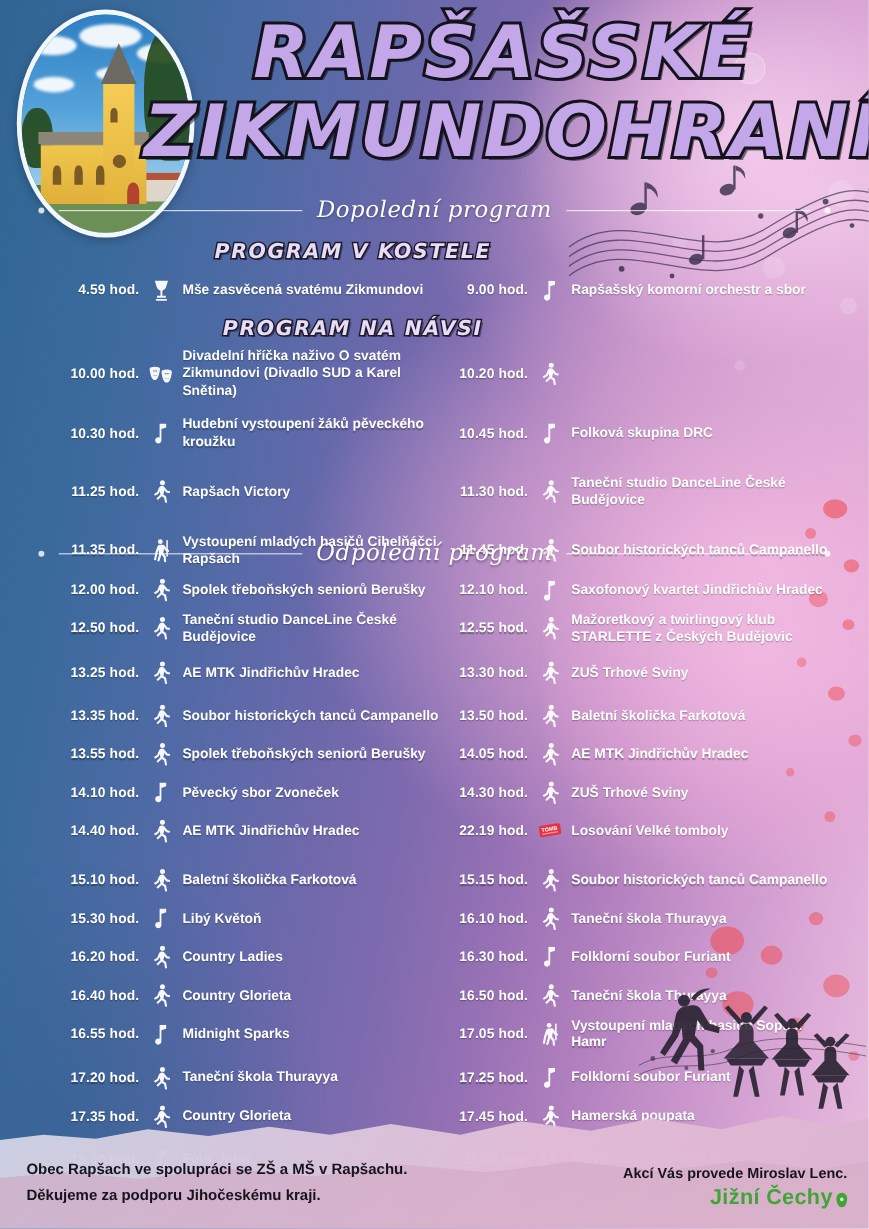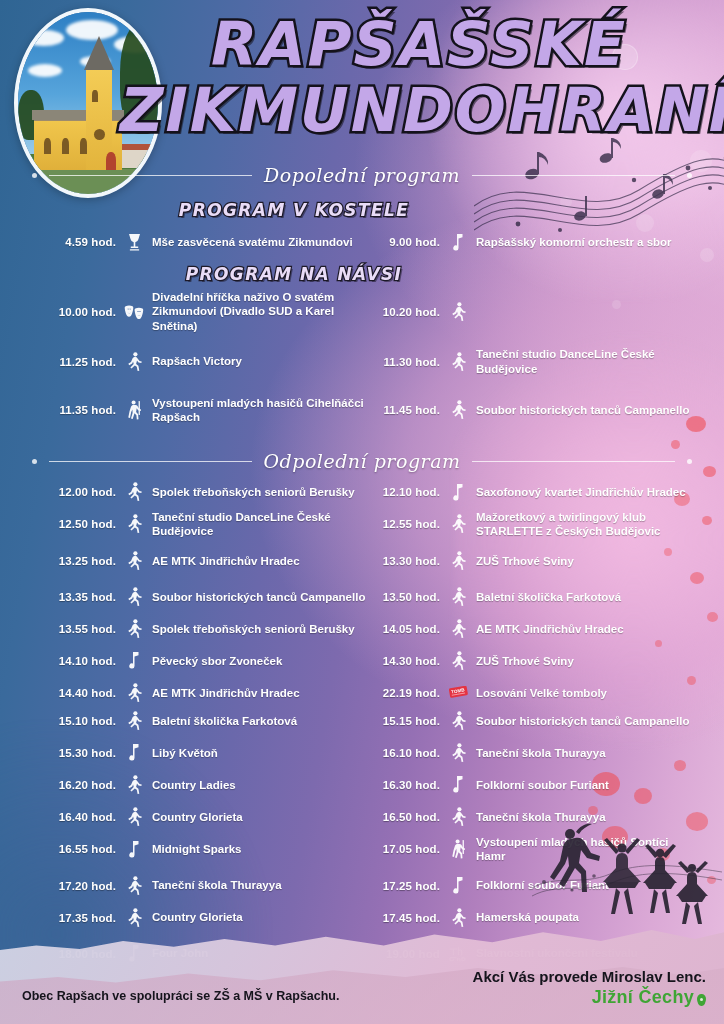--- a/index.html
+++ b/index.html
@@ -299,21 +299,21 @@
     font-weight: bold;
     line-height: 1.75;
   }
   .footer-right {
     position: absolute;
     right: 18px; bottom: 16px;
     text-align: right;
   }
   .footer-credit {
     color: #15141c;
-    font-size: 15px;
+    font-size: 12px;
     font-weight: bold;
   }
   .brand {
     margin-top: 2px;
     color: #3fa535;
     font-size: 18px;
     font-weight: bold;
     letter-spacing: .3px;
     display: flex;
     align-items: flex-end;
@@ -484,20 +484,40 @@
         <span class="time">10.20 hod.</span>
         <span class="ico">
           <svg width="15" height="20" viewBox="0 0 15 20" fill="#fff">
               <circle cx="8.4" cy="2.3" r="2.1"></circle>
               <path d="M7.4 4.9c-1 .2-1.7 1-2.1 2L4 10.1l-2.7 1.7.9 1.4 3-1.8.9-2 .6 2.6-3.3 3.4 1.1 1.2 3.3-3.1 2 1.3.8 4.2 1.7-.3-.9-5-2.3-1.6.9-3.5 1.5 1.9 2.9.5.3-1.6-2.2-.5L9.8 5.6c-.4-.6-1.2-.9-2.4-.7z"></path>
             </svg>
         </span>
       </div>
     </div>
 
+    <div class="prow" style="margin-bottom:20px;">
+      <div class="cell">
+        <span class="time">10.30 hod.</span>
+        <span class="ico">
+          <svg width="11" height="17" viewBox="0 0 11 17" fill="#fff">
+              <path d="M4 0v11.6a2.6 2.6 0 1 0 1.5 2.3V4.6l4-1.4V0z"></path>
+            </svg>
+        </span>
+        <span class="label">Hudební vystoupení žáků pěveckého kroužku</span>
+      </div>
+      <div class="cell">
+        <span class="time">10.45 hod.</span>
+        <span class="ico">
+          <svg width="11" height="17" viewBox="0 0 11 17" fill="#fff">
+              <path d="M4 0v11.6a2.6 2.6 0 1 0 1.5 2.3V4.6l4-1.4V0z"></path>
+            </svg>
+        </span>
+        <span class="label">Folková skupina DRC</span>
+      </div>
+    </div>
 
     <div class="prow" style="margin-bottom:20px;">
       <div class="cell">
         <span class="time">11.25 hod.</span>
         <span class="ico">
           <svg width="15" height="20" viewBox="0 0 15 20" fill="#fff">
               <circle cx="8.4" cy="2.3" r="2.1"></circle>
               <path d="M7.4 4.9c-1 .2-1.7 1-2.1 2L4 10.1l-2.7 1.7.9 1.4 3-1.8.9-2 .6 2.6-3.3 3.4 1.1 1.2 3.3-3.1 2 1.3.8 4.2 1.7-.3-.9-5-2.3-1.6.9-3.5 1.5 1.9 2.9.5.3-1.6-2.2-.5L9.8 5.6c-.4-.6-1.2-.9-2.4-.7z"></path>
             </svg>
         </span>
@@ -672,21 +692,21 @@
           <span class="time">14.30 hod.</span>
           <span class="ico">
             <svg width="15" height="20" viewBox="0 0 15 20" fill="#fff">
               <circle cx="8.4" cy="2.3" r="2.1"></circle>
               <path d="M7.4 4.9c-1 .2-1.7 1-2.1 2L4 10.1l-2.7 1.7.9 1.4 3-1.8.9-2 .6 2.6-3.3 3.4 1.1 1.2 3.3-3.1 2 1.3.8 4.2 1.7-.3-.9-5-2.3-1.6.9-3.5 1.5 1.9 2.9.5.3-1.6-2.2-.5L9.8 5.6c-.4-.6-1.2-.9-2.4-.7z"></path>
             </svg>
           </span>
           <span class="label">ZUŠ Trhové Sviny</span>
         </div>
       </div>
-      <div class="prow" style="margin-bottom: 0;">
+      <div class="prow" style="margin-bottom: 13px;">
         <div class="cell">
           <span class="time">14.40 hod.</span>
           <span class="ico">
             <svg width="15" height="20" viewBox="0 0 15 20" fill="#fff">
               <circle cx="8.4" cy="2.3" r="2.1"></circle>
               <path d="M7.4 4.9c-1 .2-1.7 1-2.1 2L4 10.1l-2.7 1.7.9 1.4 3-1.8.9-2 .6 2.6-3.3 3.4 1.1 1.2 3.3-3.1 2 1.3.8 4.2 1.7-.3-.9-5-2.3-1.6.9-3.5 1.5 1.9 2.9.5.3-1.6-2.2-.5L9.8 5.6c-.4-.6-1.2-.9-2.4-.7z"></path>
             </svg>
           </span>
           <span class="label">AE MTK Jindřichův Hradec</span>
         </div>
@@ -921,20 +941,21 @@
       <circle cx="40" cy="74" r="1.6"></circle>
       <circle cx="62" cy="60" r="1.8"></circle>
     </g>
   </svg>
 
   <div class="footer">
     <div class="torn"></div>
     <div class="torn2"></div>
     <div class="footer-left">
       <div>Obec Rapšach ve spolupráci se ZŠ a MŠ v Rapšachu.</div>
+      <div>Děkujeme za podporu Jihočeskému kraji.</div>
     </div>
     <div class="footer-right">
       <div class="footer-credit">Akcí Vás provede Miroslav Lenc.</div>
       <div class="brand">
         <span>Jižní Čechy</span>
         <span class="brand-pin"></span>
       </div>
     </div>
   </div>
 

